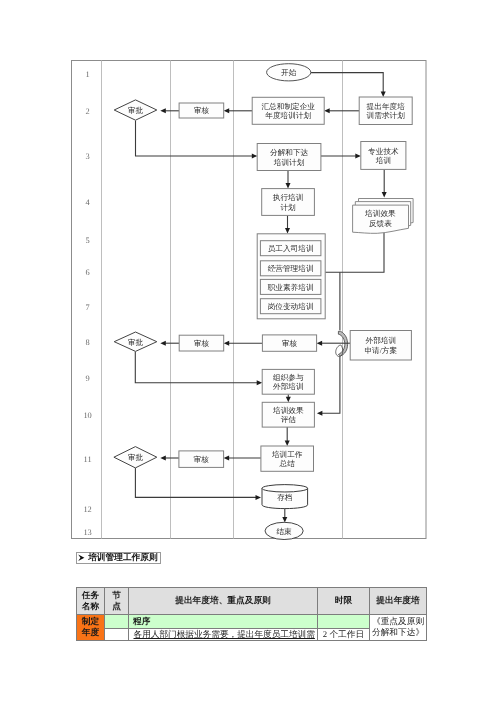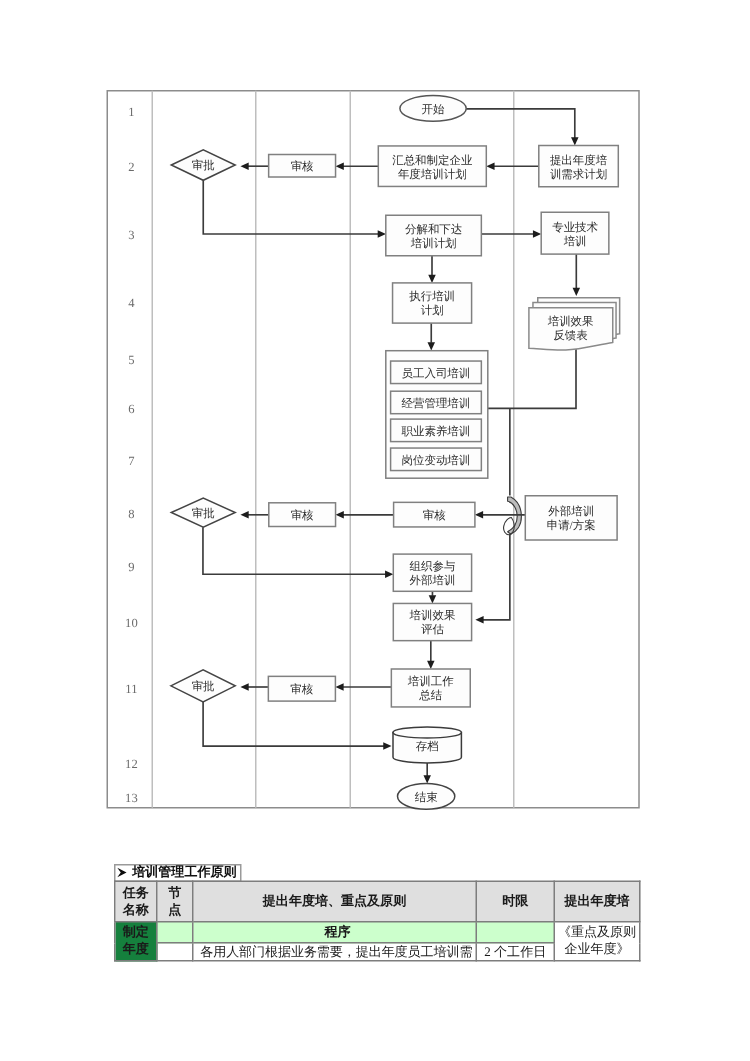--- a/index.html
+++ b/index.html
@@ -13,37 +13,37 @@
   .shp{fill:#FDFDFD;stroke:#808080;stroke-width:1;}
   .grid{stroke:#BEBEBE;stroke-width:1;fill:none;}
   .gridout{stroke:#8C8C8C;stroke-width:1;fill:none;}
   .cn{stroke:#3B3B3B;stroke-width:1.1;fill:none;stroke-linecap:butt;}
   .ah{fill:#1d1d1d;stroke:none;}
   .rn{font-family:"Liberation Serif",serif;font-size:8.4px;fill:#6a6a6a;text-anchor:middle;}
   .lbl{font-size:7.65px;fill:#2b2b2b;text-anchor:middle;
        font-family:"Liberation Serif",serif;}
   .docshp{fill:#FDFDFD;stroke:#8a8a8a;stroke-width:1;}
 
-  #sect{position:absolute;left:75.8px;top:576px;width:85px;height:11.8px;
+  #sect{position:absolute;left:75.8px;top:552px;width:85px;height:11.8px;
         border:1px solid #9a9a9a;background:#fff;box-sizing:border-box;
         display:flex;align-items:center;}
   #sect .tri{line-height:0;margin-left:1.6px;display:flex;align-items:center;}
   #sect .htxt{font-size:8.7px;font-weight:bold;margin-left:3.2px;color:#111;
               font-family:"Liberation Serif",serif;letter-spacing:0px;}
 
   table.tbl{position:absolute;left:76px;top:587px;width:350px;
             border-collapse:collapse;table-layout:fixed;}
   table.tbl td{border:1px solid #7d7d7d;padding:0;text-align:center;
                vertical-align:middle;font-size:8.7px;color:#1a1a1a;
                font-family:"Liberation Serif",serif;line-height:1.28;}
   td.hdr{background:#DFDFDF;font-weight:bold;height:25.5px;}
-  td.taskcell{background:#15803d;font-weight:bold;}
+  td.taskcell{background:#f97316;font-weight:bold;}
   td.grn{background:#CCFFCC;height:13.5px;}
-  table.tbl td.lft{text-align:center;padding-left:4px;font-weight:bold;}
-  table.tbl td.lft2{text-align:left;padding-left:4.5px;font-weight:normal;letter-spacing:-0.05px;}
+  table.tbl td.lft{text-align:left;padding-left:4px;font-weight:bold;}
+  table.tbl td.lft2{text-align:left;padding-left:4.5px;font-weight:normal;letter-spacing:-0.05px;text-decoration:underline;}
 </style>
 </head>
 <body>
 
 <div id="page">
 <svg id="flow" viewBox="0 0 500 560" width="500" height="560">
 <g>
   <rect class="gridout" x="71.5" y="60.5" width="354.5" height="478"></rect>
   <line class="grid" x1="101.5" y1="60.5" x2="101.5" y2="538.5"></line>
   <line class="grid" x1="170.5" y1="60.5" x2="170.5" y2="538.5"></line>
@@ -249,21 +249,21 @@
     <td class="hdr"><span>节</span><br><span>点</span></td>
     <td class="hdr">提出年度培、重点及原则</td>
     <td class="hdr">时限</td>
     <td class="hdr">提出年度培</td>
   </tr>
   <tr>
     <td class="taskcell" rowspan="2"><span>制定</span><br><span>年度</span></td>
     <td class="grn"></td>
     <td class="grn lft">程序</td>
     <td class="grn"></td>
-    <td rowspan="2"><span>《重点及原则</span><br><span>企业年度》</span></td>
+    <td rowspan="2"><span>《重点及原则</span><br><span>分解和下达》</span></td>
   </tr>
   <tr>
     <td></td>
     <td class="lft2">各用人部门根据业务需要，提出年度员工培训需</td>
     <td>2 个工作日</td>
   </tr>
  </tbody>
 </table>
 
 </div>

